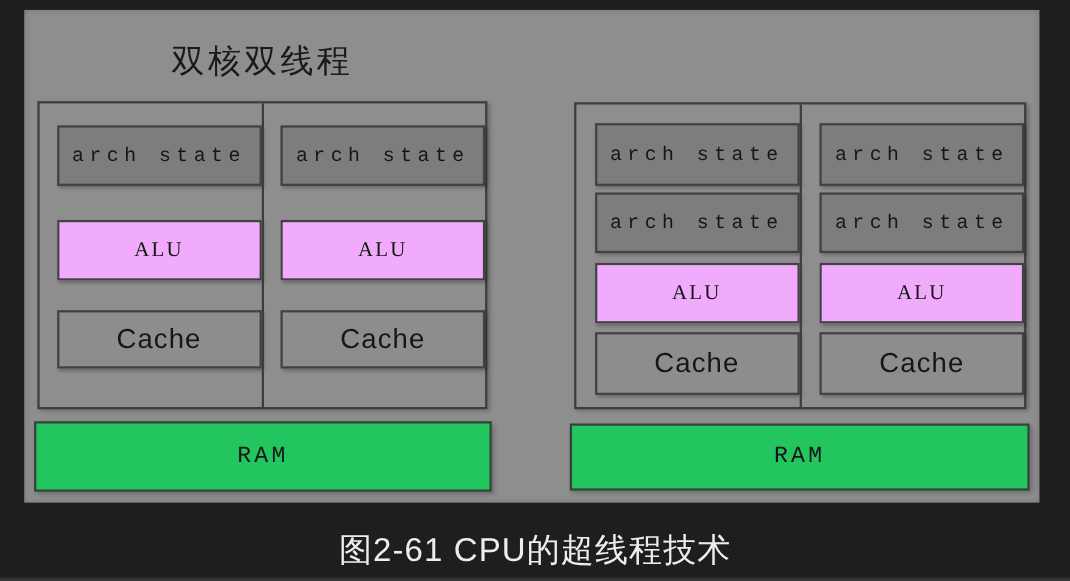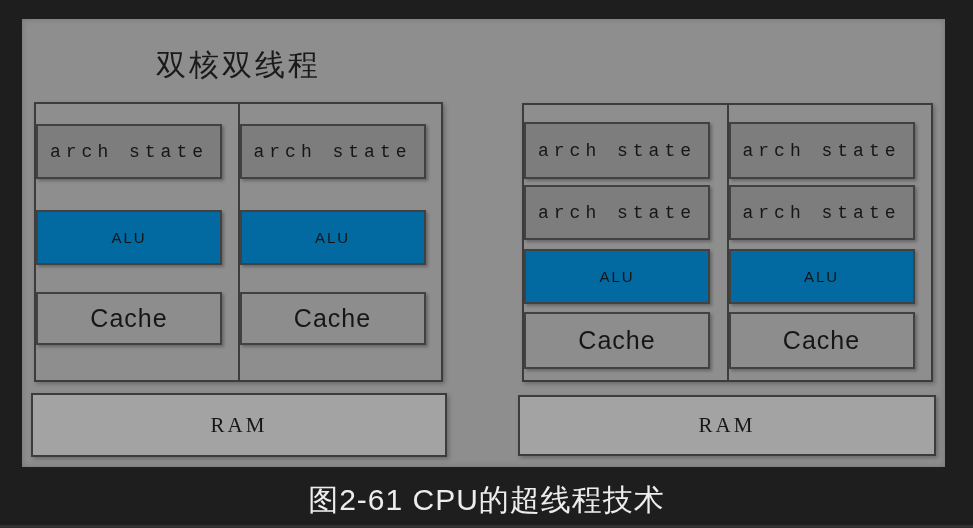--- a/index.html
+++ b/index.html
@@ -7,21 +7,21 @@
     position: relative;
     width: 973px;
     height: 528px;
     background: #1e1e1e;
     font-family: "Liberation Sans", sans-serif;
     overflow: hidden;
   }
   .panel {
     position: absolute;
     left: 22px;
-    top: 19px;
+    top: 9px;
     width: 923px;
     height: 448px;
     background: #8e8e8e;
     box-shadow: inset 0 0 6px rgba(0,0,0,0.18);
   }
   .group-title {
     position: absolute;
     text-align: center;
     font-size: 30px;
     letter-spacing: 3px;
@@ -38,21 +38,21 @@
     box-sizing: border-box;
     box-shadow: 2px 2px 4px rgba(0,0,0,0.25);
   }
   #left-cpu  { left: 12px;  top: 83px; width: 409px; height: 280px; }
   #right-cpu { left: 500px; top: 84px; width: 411px; height: 279px; }
 
   .core {
     flex: 1 1 0;
     display: flex;
     flex-direction: column;
-    align-items: flex-start;
+    align-items: flex-end;
     min-width: 0;
   }
   .core + .core { border-left: 2px solid #3c3c3c; }
 
   .box {
     width: 186px;
     box-sizing: border-box;
     border: 2px solid #414141;
     display: flex;
     align-items: center;
@@ -61,23 +61,23 @@
     box-shadow: 2px 2px 3px rgba(0,0,0,0.28);
     white-space: nowrap;
   }
   .box.arch {
     background: #7d7d7d;
     font-family: "Liberation Mono", monospace;
     font-size: 18px;
     letter-spacing: 5px;
   }
   .box.alu {
-    background: #0369a1;
-    font-family: Liberation Sans, sans-serif;
-    font-size: 15px;
+    background: #f0abfc;
+    font-family: Liberation Serif, serif;
+    font-size: 19px;
     letter-spacing: 2px;
   }
   .box.cache {
     background: #8d8d8d;
     font-family: "Liberation Sans", sans-serif;
     font-size: 25px;
     letter-spacing: 1px;
   }
 
   
@@ -88,25 +88,25 @@
   
   #right-cpu .arch.first  { margin-top: 17px; height: 57px; }
   #right-cpu .arch.second { margin-top: 6px;  height: 55px; }
   #right-cpu .alu         { margin-top: 9px;  height: 55px; }
   #right-cpu .cache       { margin-top: 8px;  height: 57px; }
 
   .ram {
     position: absolute;
     box-sizing: border-box;
     border: 2px solid #3c3c3c;
-    background: #a3a3a3;
+    background: #22c55e;
     display: flex;
     align-items: center;
     justify-content: center;
-    font-family: Liberation Serif, serif;
+    font-family: Liberation Mono, monospace;
     font-size: 21px;
     letter-spacing: 3px;
     color: #161616;
     box-shadow: 2px 2px 4px rgba(0,0,0,0.25);
   }
   #left-ram  { left: 9px;   top: 374px; width: 416px; height: 64px; }
   #right-ram { left: 496px; top: 376px; width: 418px; height: 61px; }
 
   .caption {
     position: absolute;

